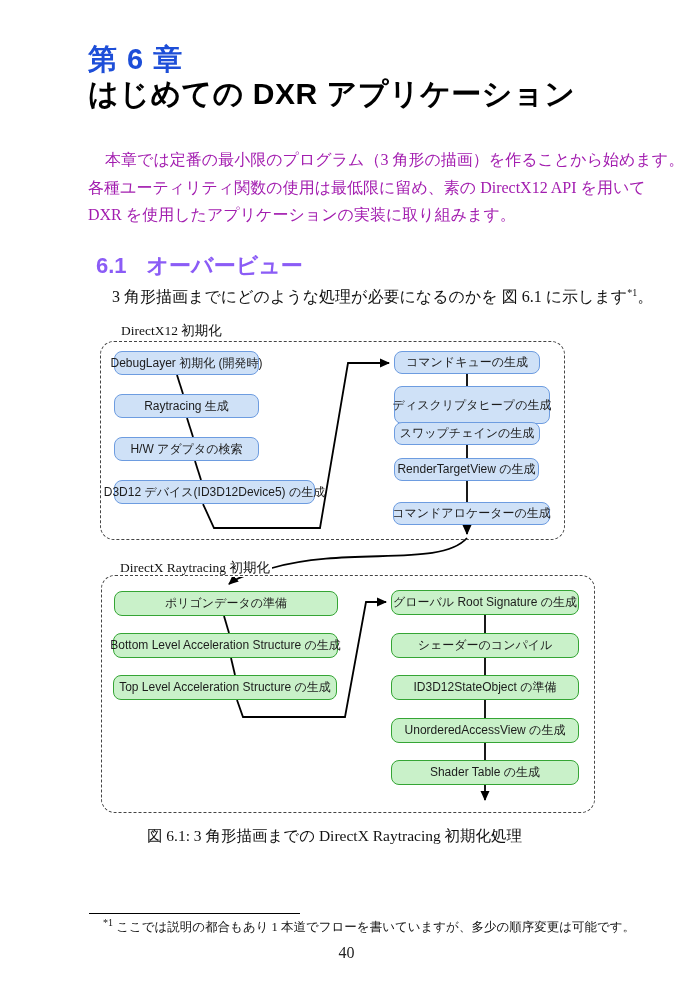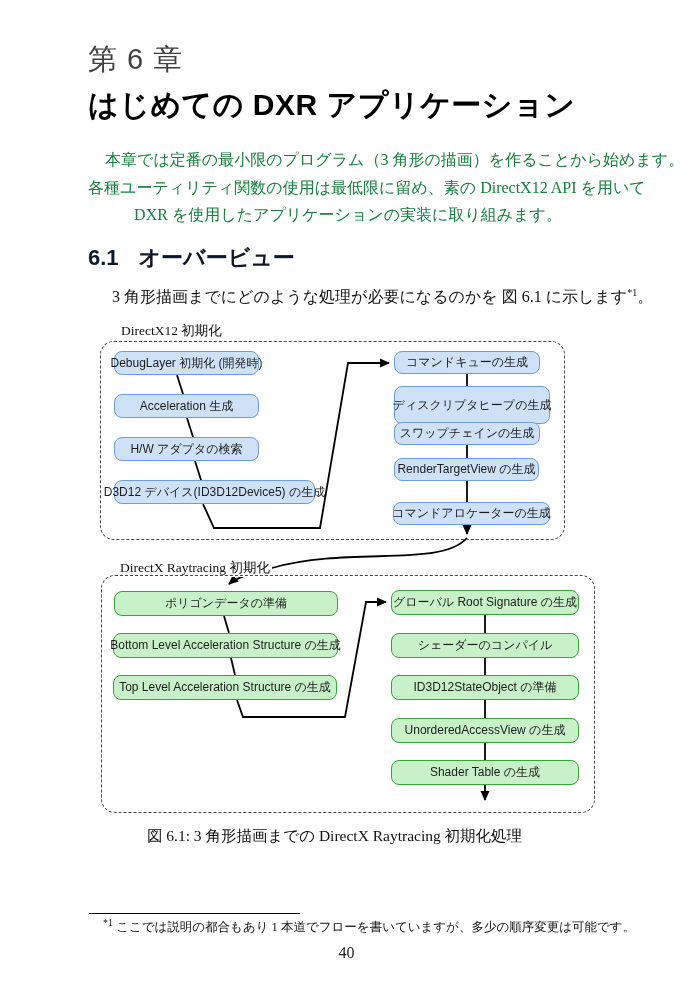--- a/index.html
+++ b/index.html
@@ -4,35 +4,35 @@
 <style>
   html,body{margin:0;padding:0;background:#fff;}
   .page{
     position:relative;width:693px;height:985px;background:#ffffff;
     font-family:"Liberation Serif","DejaVu Serif",serif;color:#111;overflow:hidden;
   }
   
   .chapter-num{
     position:absolute;left:88px;top:40px;margin:0;
     font-family:"Liberation Sans","DejaVu Sans",sans-serif;
-    font-weight:normal;font-size:29px;color:#404040;letter-spacing:1px;
+    font-weight:bold;font-size:29px;color:#1d4ed8;letter-spacing:1px;
   }
   .chapter-title{
-    position:absolute;left:88px;top:85px;margin:0;
+    position:absolute;left:88px;top:74px;margin:0;
     font-family:"Liberation Sans","DejaVu Sans",sans-serif;
     font-weight:bold;font-size:30px;color:#000;letter-spacing:0.5px;white-space:nowrap;
   }
   .section-heading{
-    position:absolute;left:88px;top:243px;margin:0;
+    position:absolute;left:88px;top:243px;margin:8px;
     font-family:"Liberation Sans","DejaVu Sans",sans-serif;
-    font-weight:bold;font-size:22px;color:#0f172a;white-space:nowrap;
+    font-weight:bold;font-size:22px;color:#8b5cf6;white-space:nowrap;
   }
   .section-heading .section-title{margin-left:20px;}
   
-  .intro{position:absolute;left:88px;top:146px;width:520px;font-size:16px;line-height:27.5px;color:#15803d;text-align:center;}
+  .intro{position:absolute;left:88px;top:146px;width:520px;font-size:16px;line-height:27.5px;color:#a21caf;}
   .intro-line{white-space:nowrap;}
   .intro-line.indent{padding-left:17px;}
   .overview-line{position:absolute;left:112px;top:287px;font-size:16px;color:#111;white-space:nowrap;}
   sup{font-size:10px;vertical-align:super;line-height:0;}
   
   .group-box{
     position:absolute;border:1.4px dashed #444;border-radius:14px;background:transparent;
   }
   .group-label{
     position:absolute;font-family:"Liberation Serif","DejaVu Serif",serif;
@@ -102,21 +102,21 @@
   </div>
 
   <h2 class="section-heading"><span>6.1</span><span class="section-title">オーバービュー</span></h2>
 
   <div class="overview-line"><span>3 角形描画までにどのような処理が必要になるのかを 図 6.1 に示します</span><sup>*1</sup><span>。</span></div>
 
   <div class="group-label" style="left:119px;top:322px">DirectX12 初期化</div>
   <div class="group-box" style="left:100px;top:341px;width:463px;height:197px"></div>
 
   <div class="node blue" style="left:114px;top:351px;width:145px;height:24px">DebugLayer 初期化 (開発時)</div>
-  <div class="node blue" style="left:114px;top:394px;width:145px;height:24px">Acceleration 生成</div>
+  <div class="node blue" style="left:114px;top:394px;width:145px;height:24px">Raytracing 生成</div>
   <div class="node blue" style="left:114px;top:437px;width:145px;height:24px">H/W アダプタの検索</div>
   <div class="node blue" style="left:114px;top:480px;width:201px;height:24px">D3D12 デバイス(ID3D12Device5) の生成</div>
 
   <div class="node blue" style="left:394px;top:351px;width:146px;height:23px">コマンドキューの生成</div>
   <div class="node blue" style="left:394px;top:386px;width:156px;height:38px">ディスクリプタヒープの生成</div>
   <div class="node blue" style="left:394px;top:422px;width:146px;height:23px">スワップチェインの生成</div>
   <div class="node blue" style="left:394px;top:458px;width:145px;height:23px">RenderTargetView の生成</div>
   <div class="node blue" style="left:393px;top:502px;width:157px;height:23px">コマンドアロケーターの生成</div>
 
   <div class="group-label" style="left:118px;top:559px">DirectX Raytracing 初期化</div>

